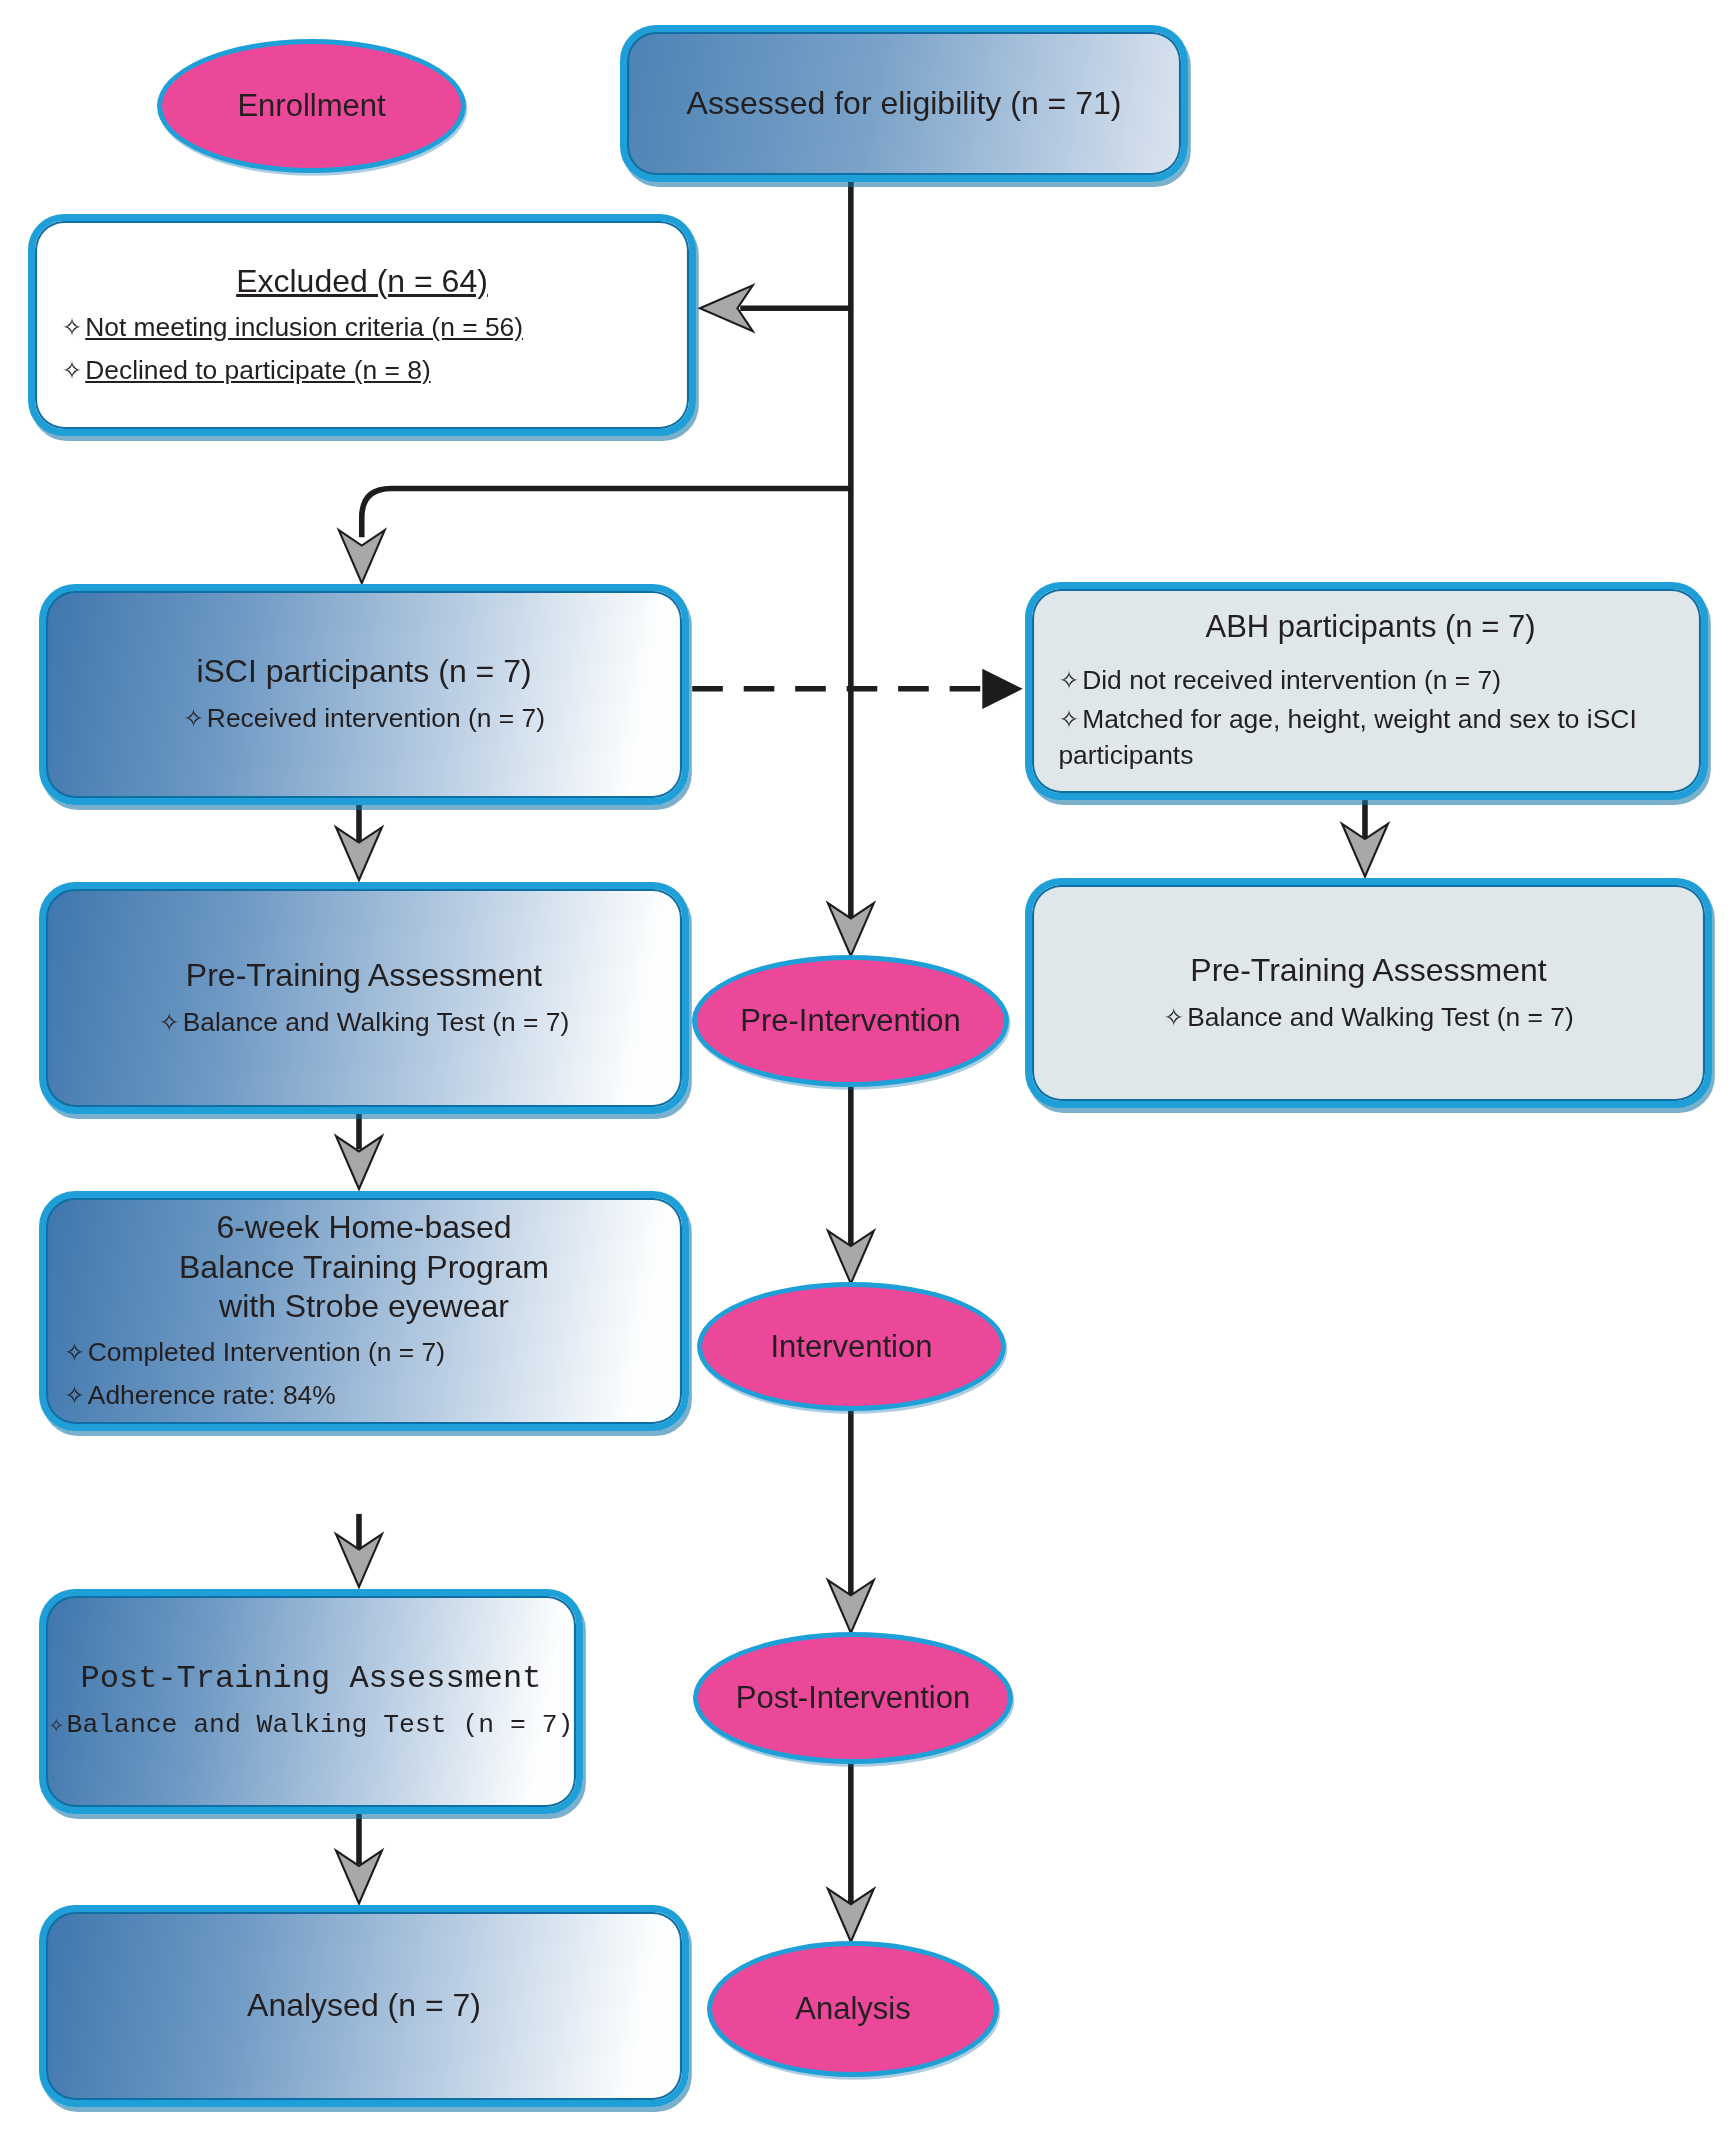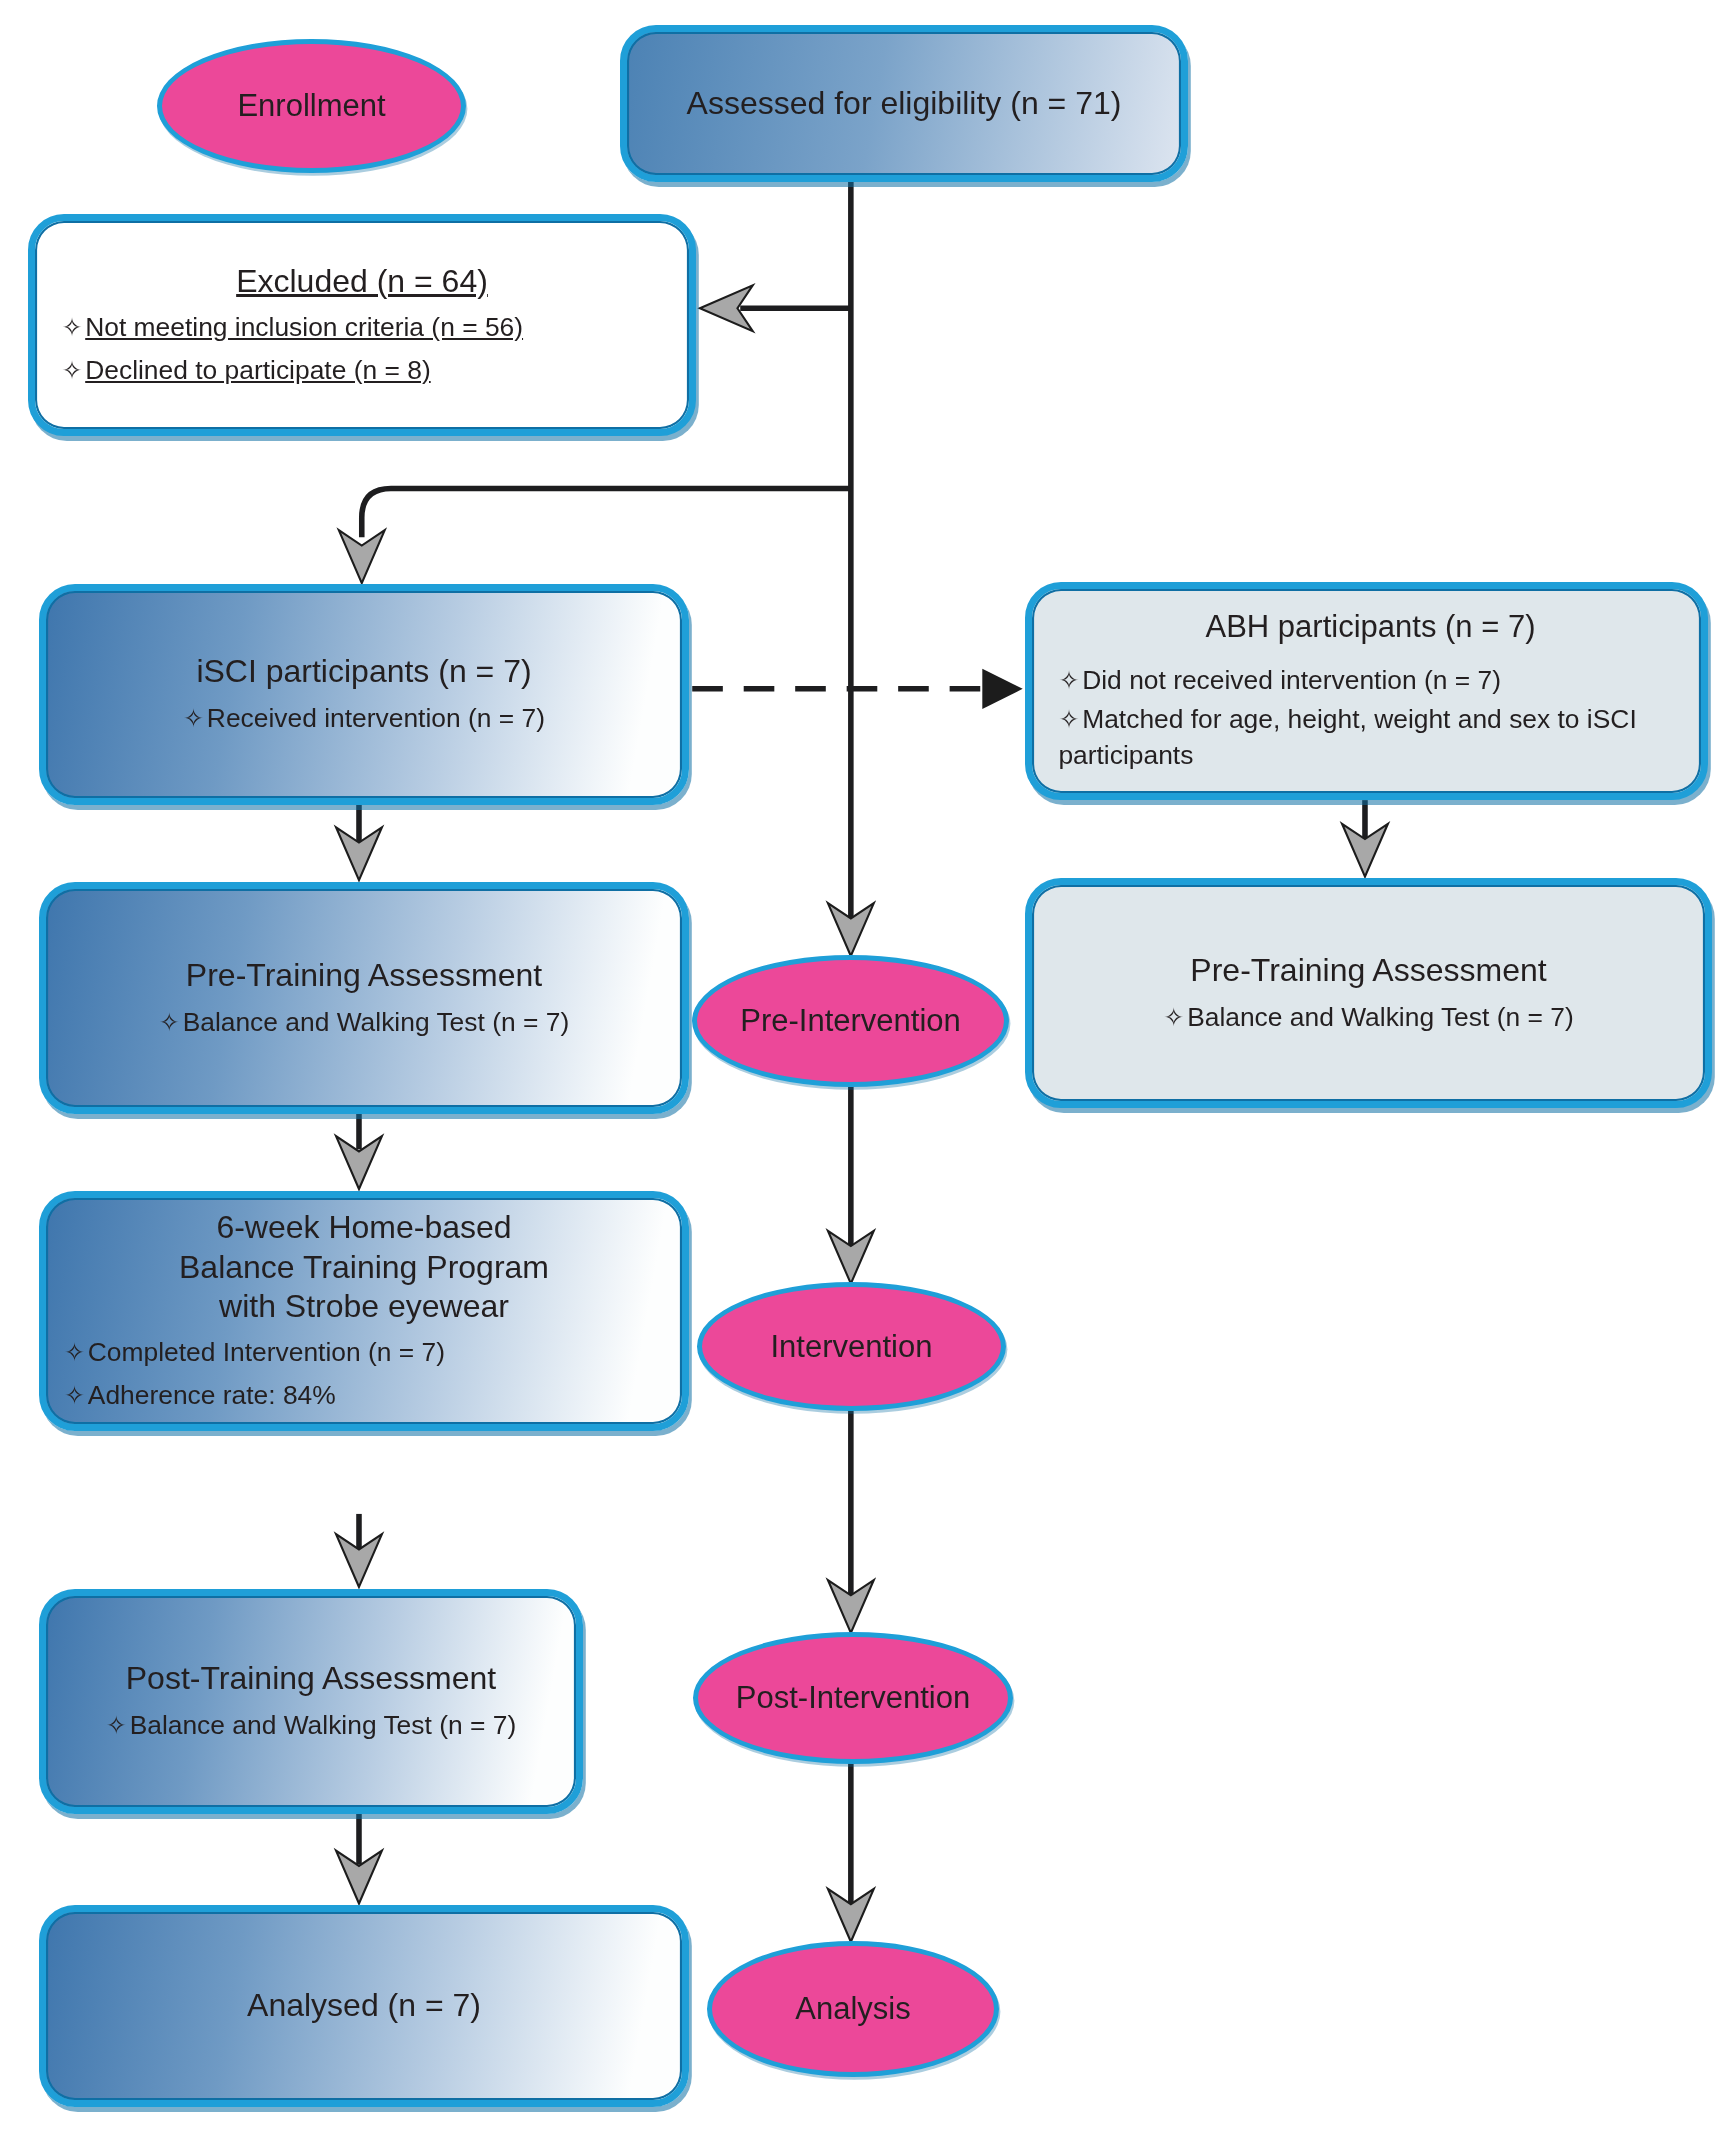--- a/index.html
+++ b/index.html
@@ -146,21 +146,21 @@
     <div class="bullets left" style="padding:0 18px;">
       <div class="bullet"><span class="star">✧</span><span>Completed Intervention (n = 7)</span></div>
       <div class="bullet"><span class="star">✧</span><span>Adherence rate: 84%</span></div>
     </div>
   </div>
 
   <div class="node ellipse" style="left:697px;top:1282px;width:309px;height:129px;">
     <span class="ellipse-label">Intervention</span>
   </div>
 
-  <div class="node box grad" style="left:39px;top:1589px;width:544px;height:225px;">
+  <div class="node box grad" style="left:39px;top:1589px;width:544px;height:225px;font-family:Liberation Mono, monospace;">
     <div class="title">Post-Training Assessment</div>
     <div class="bullets center">
       <div class="bullet"><span class="star">✧</span><span>Balance and Walking Test (n = 7)</span></div>
     </div>
   </div>
 
   <div class="node ellipse" style="left:693px;top:1632px;width:320px;height:132px;">
     <span class="ellipse-label">Post-Intervention</span>
   </div>
 

